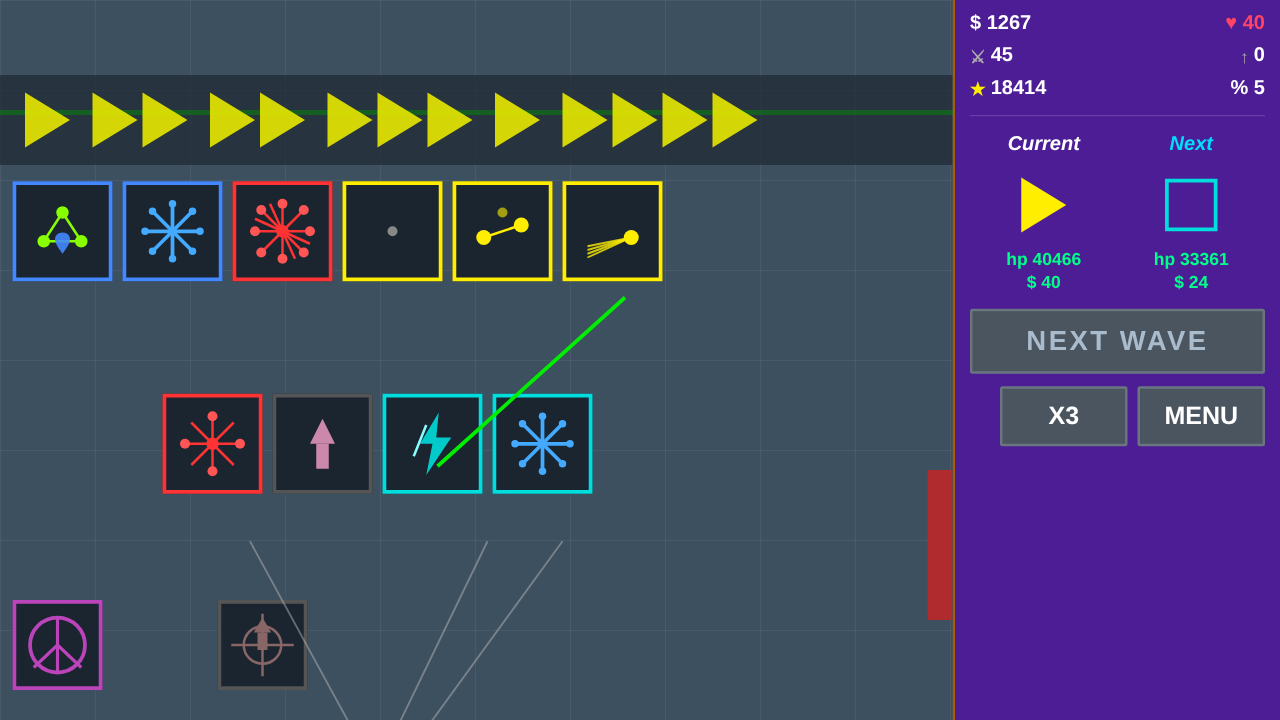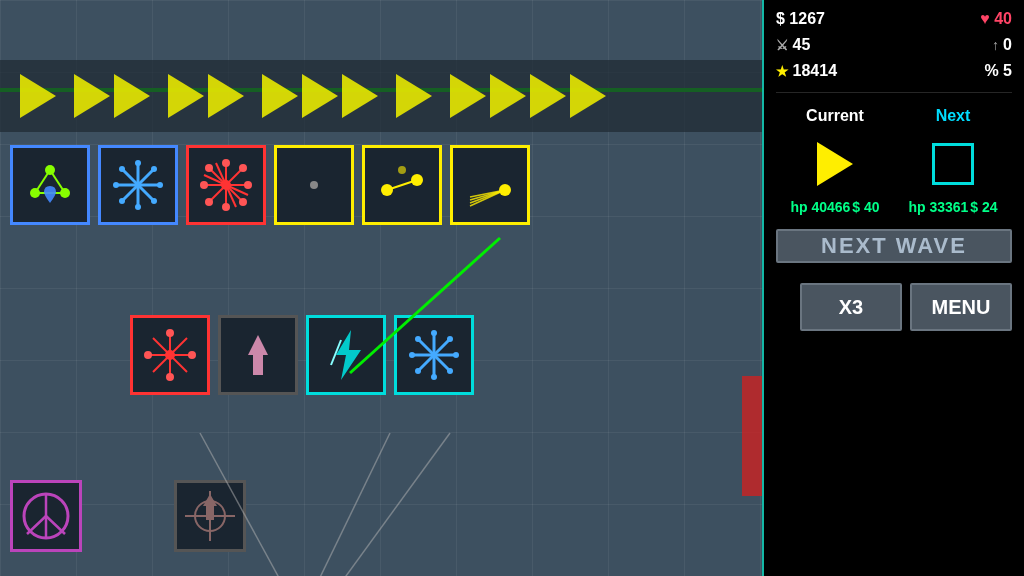--- a/index.html
+++ b/index.html
@@ -131,26 +131,26 @@
       width: 762px;
       height: 576px;
       pointer-events: none;
       z-index: 5;
     }
 
     
     #right-panel {
       width: 262px;
       height: 576px;
-      background: #000000;
+      background: #4c1d95;
       display: flex;
       flex-direction: column;
       padding: 10px 12px;
       gap: 6px;
-      border-left: 2px solid #14b8a6;
+      border-left: 2px solid #a16207;
     }
 
     .stats-row {
       display: flex;
       justify-content: space-between;
       align-items: center;
       margin-bottom: 2px;
     }
 
     .stat-item {
@@ -175,20 +175,21 @@
       background: rgba(255,255,255,0.15);
       margin: 4px 0;
     }
 
     
     .current-next-row {
       display: flex;
       justify-content: space-around;
       align-items: center;
       margin: 4px 0;
+      font-style: italic;
     }
     .cn-label {
       font-size: 16px;
       font-weight: bold;
       color: #ffffff;
       text-align: center;
       width: 100px;
     }
     .cn-label.next { color: #00ddff; }
 
@@ -214,44 +215,44 @@
 
     .hp-cost-row {
       display: flex;
       justify-content: space-around;
       font-size: 14px;
       font-weight: bold;
       color: #00ff88;
     }
     .hp-cost-col {
       display: flex;
-      flex-direction: row;
-      align-items: flex-end;
+      flex-direction: column;
+      align-items: center;
       gap: 2px;
     }
 
     
     .next-wave-btn {
       width: 100%;
-      height: 34px;
+      height: 52px;
       background: #4a5560;
       border: 2px solid #6a7580;
       color: #aabbcc;
       font-size: 22px;
       font-weight: bold;
       letter-spacing: 2px;
       cursor: pointer;
       border-radius: 2px;
       margin-top: 8px;
     }
 
     .bottom-btns {
       display: flex;
       gap: 8px;
-      margin-top: 14px;
+      margin-top: 4px;
       padding-left: 24px;
     }
     .x3-btn, .menu-btn {
       flex: 1;
       height: 48px;
       background: #4a5560;
       border: 2px solid #6a7580;
       color: #ffffff;
       font-size: 20px;
       font-weight: bold;

